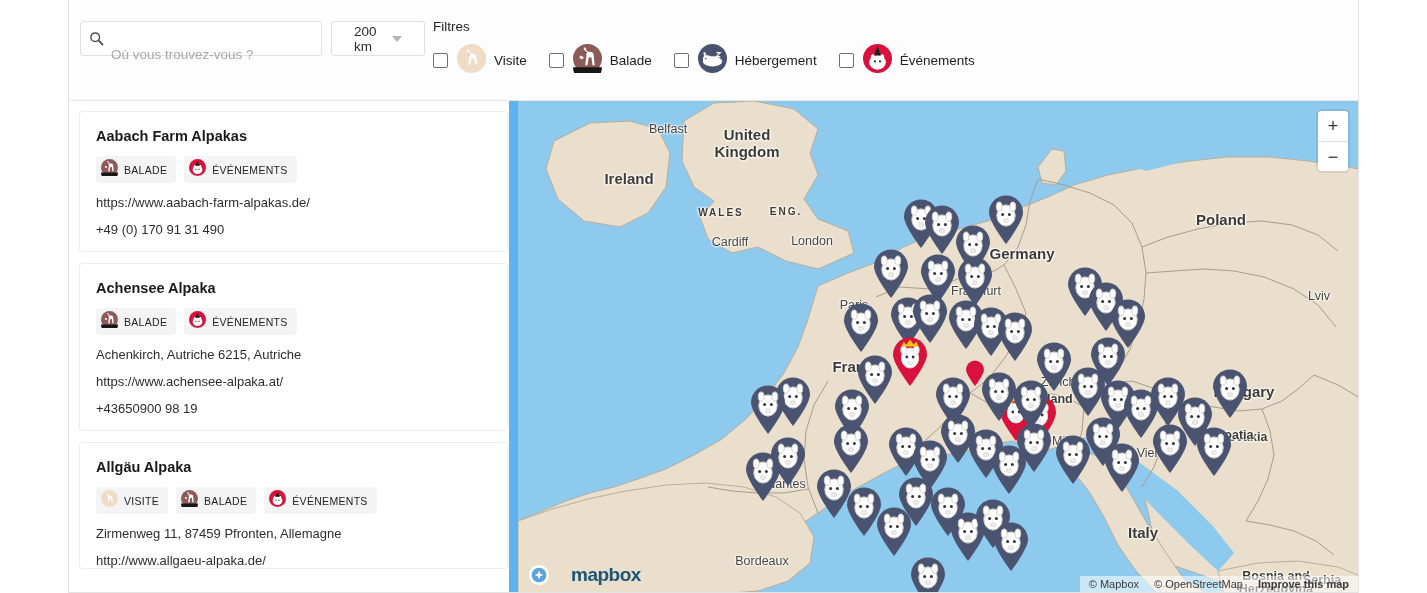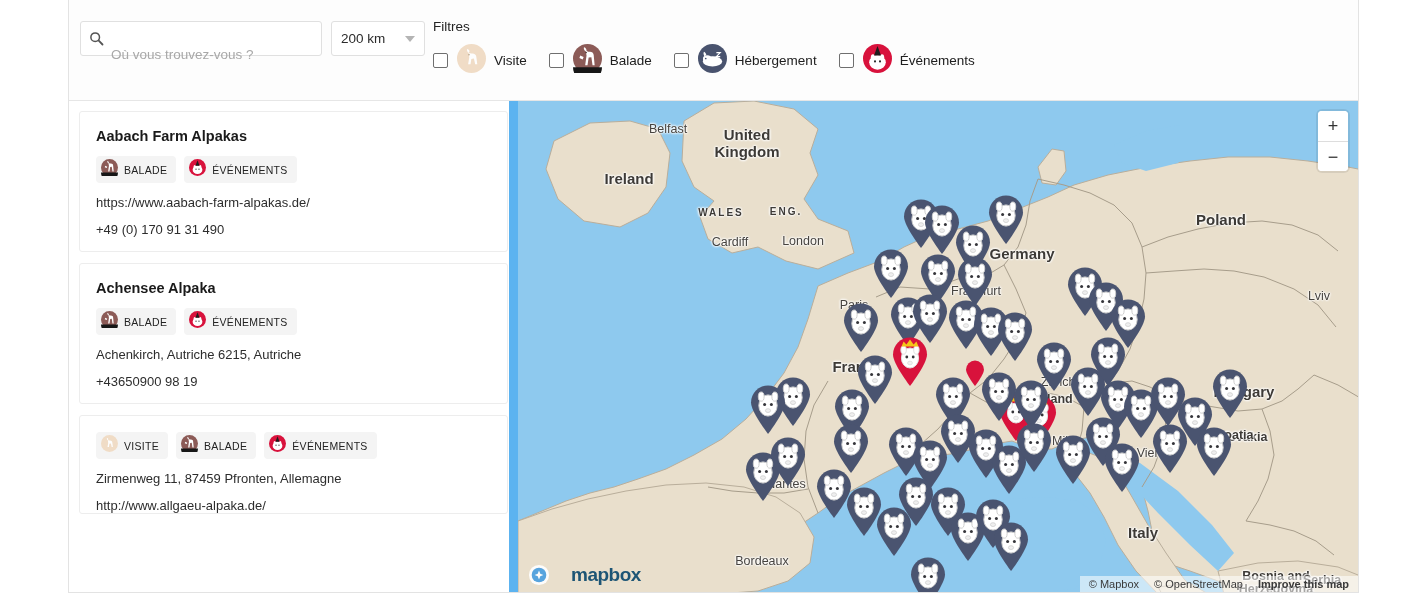--- a/index.html
+++ b/index.html
@@ -58,21 +58,21 @@
   .search-input::placeholder { color: #a8a8a8; }
 
   .dist-select {
     position: absolute;
     left: 262px; top: 21px;
     width: 94px; height: 35px;
     border: 1px solid #e0e0e0;
     border-radius: 3px;
     background: #fff;
     display: flex; align-items: center;
-    padding: 0 9px;
+    padding: 0 22px;
     cursor: pointer;
   }
   .dist-value { font-size: 13.5px; color: #2b2b2b; flex: 1; }
   .caret {
     width: 0; height: 0;
     border-left: 5px solid transparent;
     border-right: 5px solid transparent;
     border-top: 6px solid #b4b4b4;
     flex: none;
   }
@@ -390,24 +390,26 @@
                 <ellipse cx="19.7" cy="13.8" rx="2.2" ry="3.2" fill="#fff"></ellipse>
                 <circle cx="12.4" cy="18" r="1.1" fill="#2a2a2a"></circle>
                 <circle cx="17.6" cy="18" r="1.1" fill="#2a2a2a"></circle>
                 <path d="M15 2 L18.6 12 L11.4 12 Z" fill="#1d1d1d"></path>
               </svg>
             </span>
             <span class="tag-label">ÉVÉNEMENTS</span>
           </span>
         </div>
         <div class="card-line">Achenkirch, Autriche 6215, Autriche</div>
+        <div class="card-line">https://www.achensee-alpaka.at/</div>
         <div class="card-line">+43650900 98 19</div>
       </div>
 
       <div class="card clipped">
+        <div class="card-title">Allgäu Alpaka</div>
         <div class="tagrow">
           <span class="tag">
             <span class="tag-icon">
               <svg width="17" height="17" viewBox="0 0 30 30">
                 <circle cx="15" cy="15" r="15" fill="#f0dcc6"></circle>
                 <path d="M12 9 L12.7 14 L11.5 21 L14 21 L14.8 15.5 L17.5 15 L18.8 21 L21 21 L20 13.5 C20 11 18 9.8 16 9.8 L14.5 9.8 Z" fill="#fdfdfd"></path>
                 <path d="M11.8 9.4 C10.6 8.2 10 6.4 10.6 5.2 C11.4 5 12.6 6 13 7.6 Z" fill="#fdfdfd"></path>
               </svg>
             </span>
             <span class="tag-label">VISITE</span>
@@ -519,21 +521,21 @@
       </svg>
 
       <div id="maplabels">
           <div class="mlabel city" style="left: 150px; top: 28px;">Belfast</div>
           <div class="mlabel country" style="left: 229px; top: 33px;">United</div>
           <div class="mlabel country" style="left: 229px; top: 50px;">Kingdom</div>
           <div class="mlabel country" style="left: 111px; top: 77px;">Ireland</div>
           <div class="mlabel region" style="left: 203px; top: 111px;">WALES</div>
           <div class="mlabel region" style="left: 268px; top: 110px;">ENG.</div>
           <div class="mlabel city" style="left: 212px; top: 141px;">Cardiff</div>
-          <div class="mlabel city" style="left: 285px; top: 140px;">London</div>
+          <div class="mlabel city" style="left: 294px; top: 140px;">London</div>
           <div class="mlabel city" style="left: 336px; top: 204px;">Paris</div>
           <div class="mlabel country" style="left: 339px; top: 265px;">France</div>
           <div class="mlabel country" style="left: 504px; top: 152px;">Germany</div>
           <div class="mlabel city" style="left: 458px; top: 190px;">Frankfurt</div>
           <div class="mlabel country" style="left: 703px; top: 118px;">Poland</div>
           <div class="mlabel city" style="left: 801px; top: 195px;">Lviv</div>
           <div class="mlabel country-sm" style="left: 724px; top: 336px;">Slovakia</div>
           <div class="mlabel city" style="left: 638px; top: 352px;">Vienna</div>
           <div class="mlabel country" style="left: 726px; top: 290px;">Hungary</div>
           <div class="mlabel city" style="left: 540px; top: 281px;">Zurich</div>

